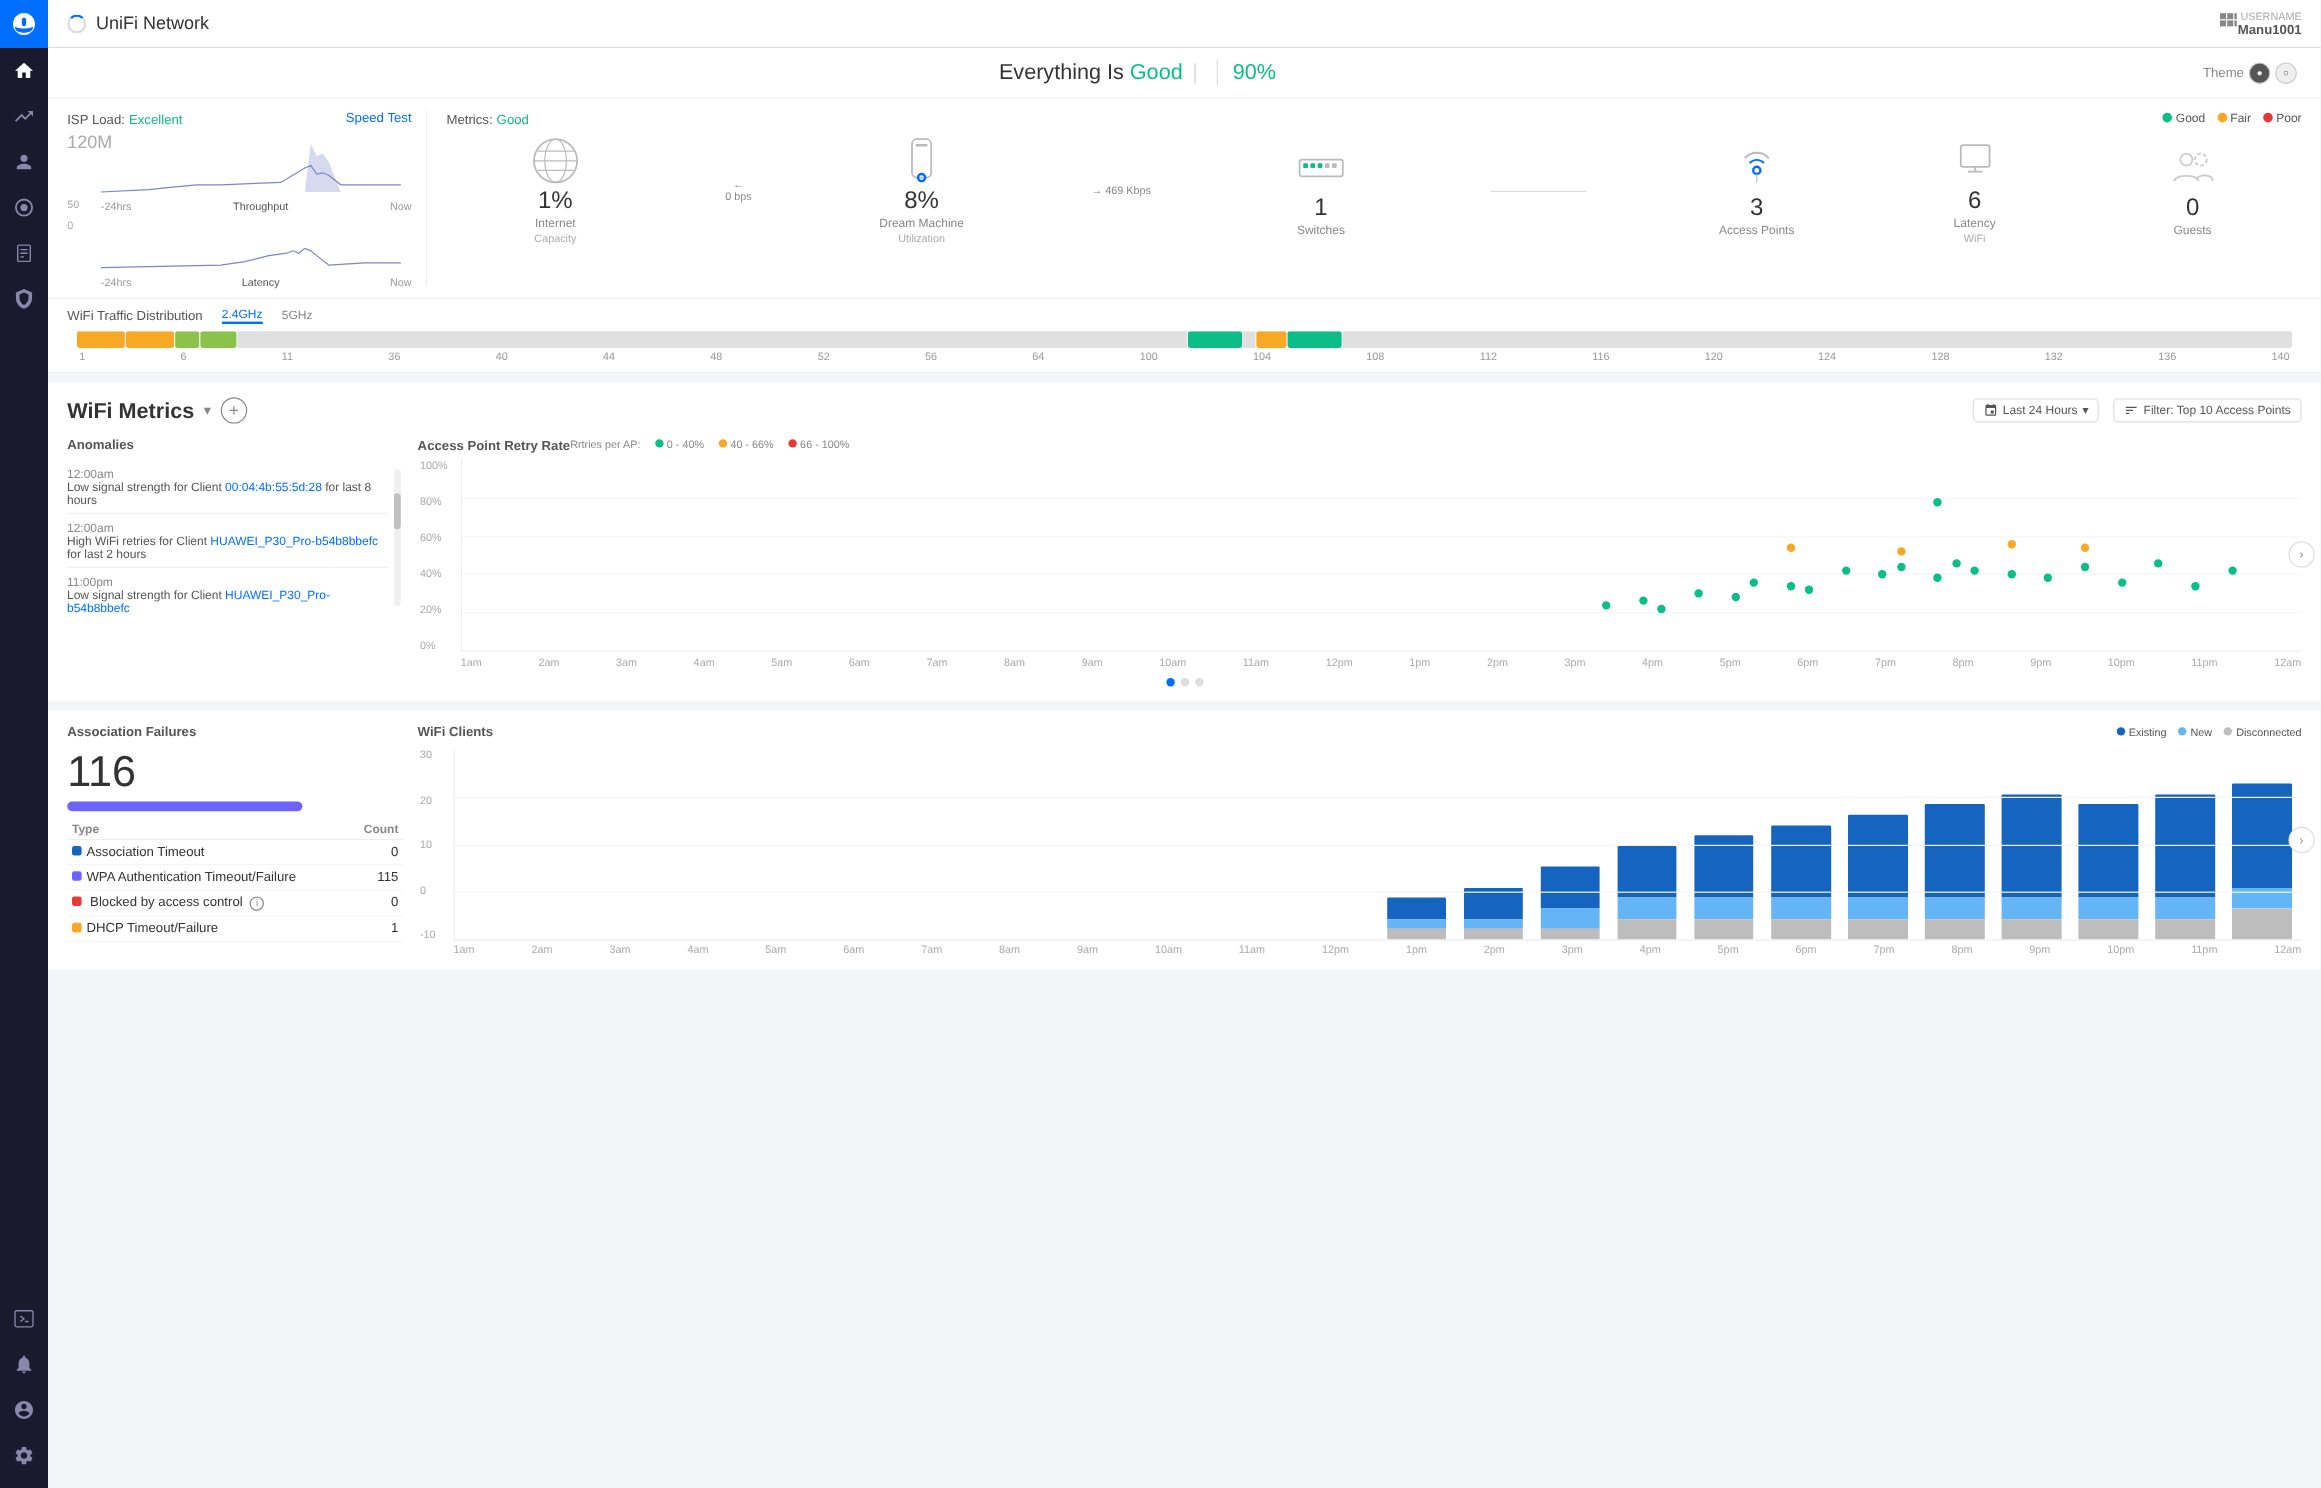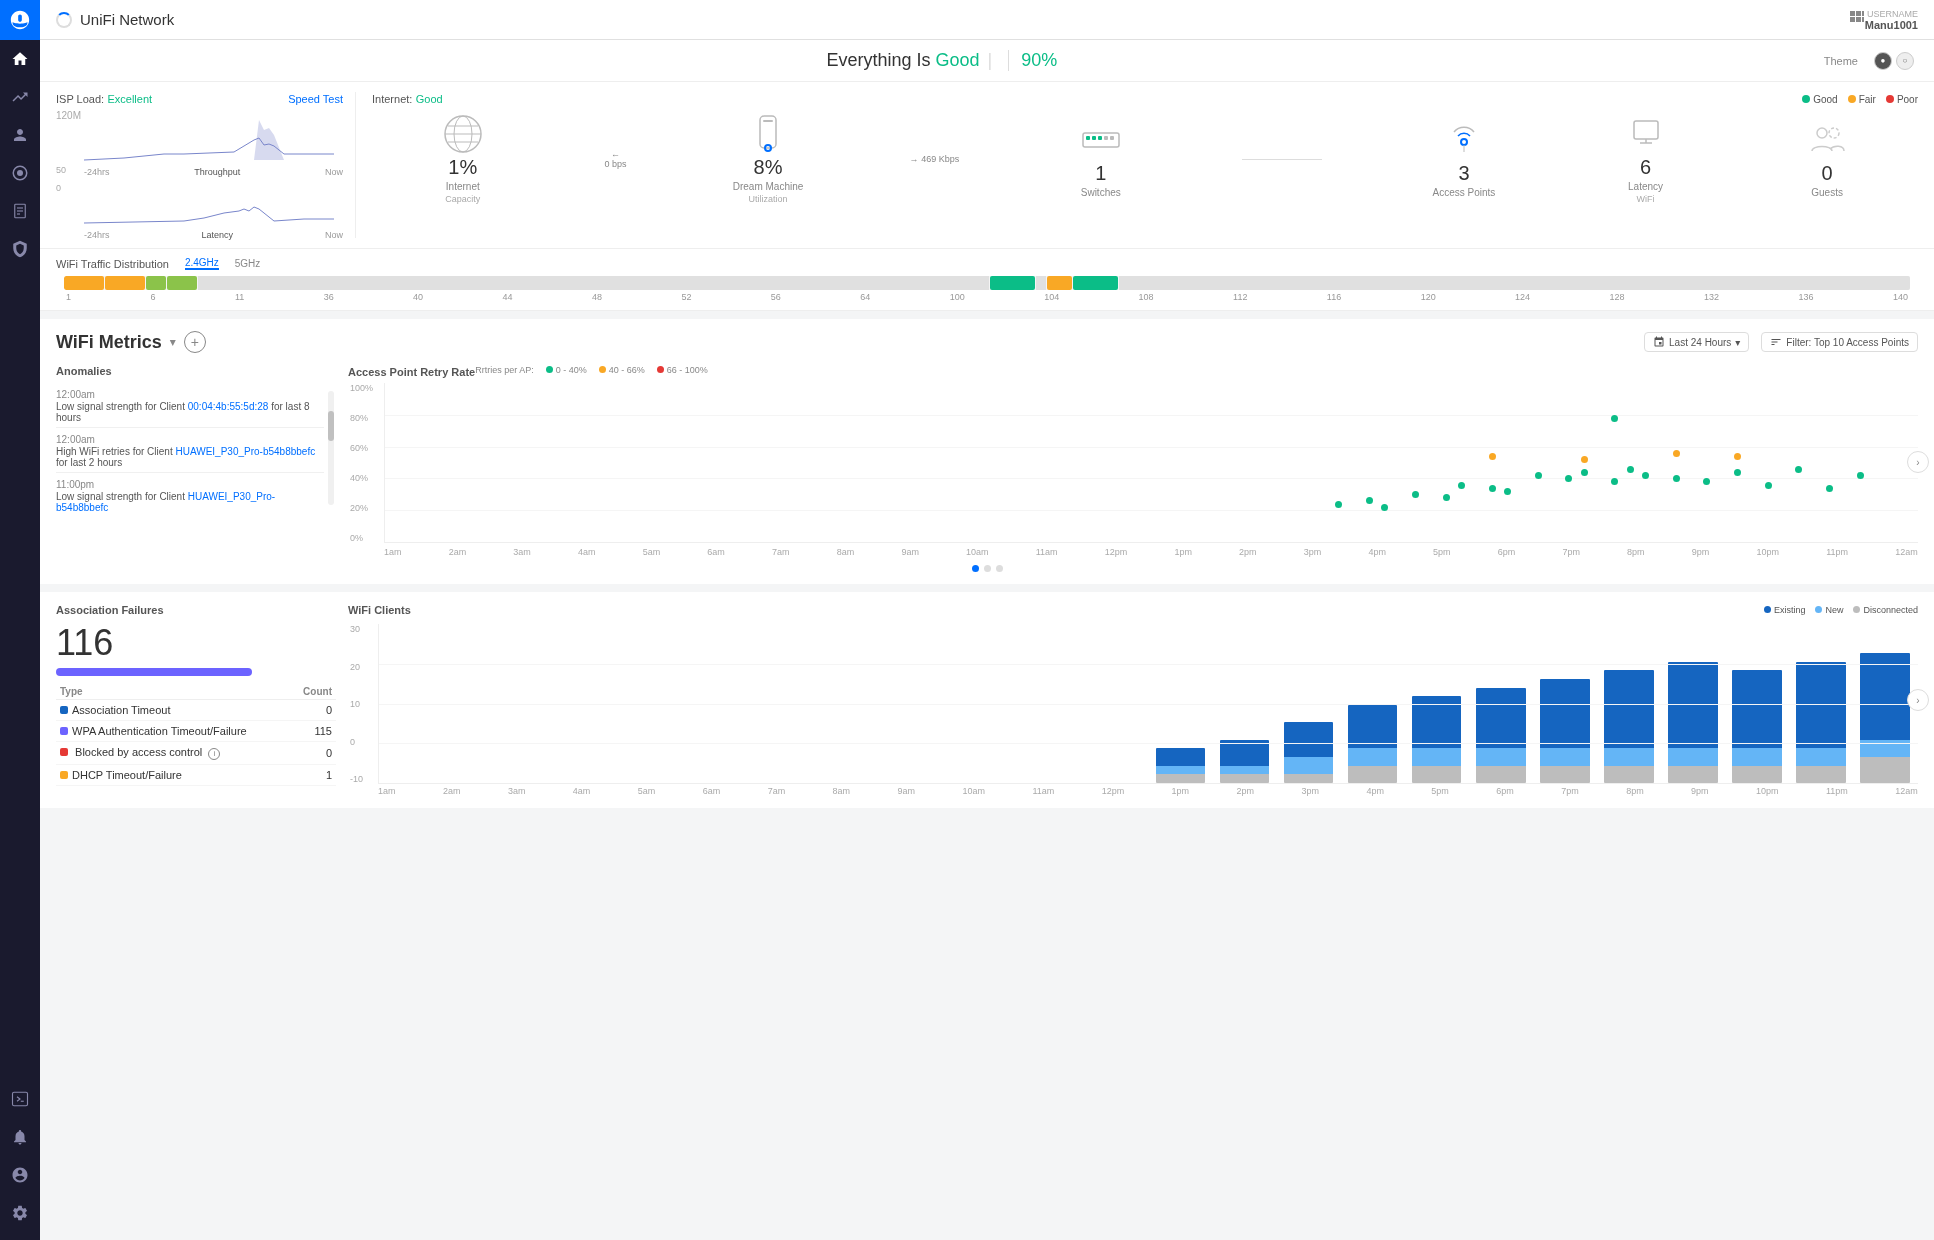--- a/index.html
+++ b/index.html
@@ -29,21 +29,21 @@
     .topbar-username { font-weight: 600; }
 
     
     #content { flex: 1; overflow-y: auto; padding: 0; }
 
     
     .status-bar { background: white; padding: 10px 20px; display: flex; align-items: center; justify-content: center; border-bottom: 1px solid #eee; }
     .status-title { font-size: 18px; color: #333; }
     .status-title .good { color: #0bbd87; }
     .status-pct { color: #0bbd87; font-size: 18px; font-weight: 500; border-left: 1px solid #ddd; padding-left: 12px; margin-left: 8px; }
-    .theme-area { display: flex; align-items: center; gap: 16px; font-size: 11px; color: #888; }
+    .theme-area { display: flex; align-items: center; gap: 4px; font-size: 11px; color: #888; }
     .theme-toggle { display: flex; gap: 4px; }
     .theme-btn { width: 18px; height: 18px; border-radius: 50%; border: 1px solid #ccc; cursor: pointer; display: flex; align-items: center; justify-content: center; font-size: 8px; }
 
     
     .network-overview { background: white; padding: 10px 16px; border-bottom: 1px solid #eee; }
     .isp-header { display: flex; justify-content: space-between; align-items: center; margin-bottom: 4px; }
     .speed-test-link { color: #006fff; font-size: 11px; cursor: pointer; }
     .legend-dot { width: 8px; height: 8px; border-radius: 50%; display: inline-block; margin-right: 3px; }
     .device-item { display: flex; flex-direction: column; align-items: center; gap: 2px; min-width: 80px; }
     .device-icon { width: 40px; height: 40px; display: flex; align-items: center; justify-content: center; }
@@ -225,21 +225,21 @@
         <div style="width:300px;flex-shrink:0;border-right:1px solid #eee;padding-right:12px;">
           <div class="isp-header">
             <div>
               <span style="font-size:11px;color:#555;">ISP Load:</span>
               <span style="font-size:11px;color:#0bbd87;font-weight:500;">Excellent</span>
             </div>
             <span class="speed-test-link">Speed Test</span>
           </div>
 
           <div style="position:relative;height:65px;margin-bottom:4px;">
-            <span style="font-size:10px;color:#aaa;position:absolute;left:0;top:0;">120M</span>
+            <span style="font-size:15px;color:#aaa;position:absolute;left:0;top:0;">120M</span>
             <span style="font-size:9px;color:#aaa;position:absolute;left:0;bottom:0;">50</span>
             <svg width="260" height="55" style="position:absolute;left:28px;top:0;">
               <polyline points="0,50 40,48 60,46 80,44 100,44 150,42 170,30 175,28 180,35 185,34 190,36 200,44 220,44 250,44" fill="none" stroke="#7986cb" stroke-width="1"></polyline>
               <polyline points="170,50 175,10 180,20 185,18 190,25 200,50" fill="rgba(121,134,203,0.3)" stroke="none"></polyline>
             </svg>
             <div style="display:flex;justify-content:space-between;position:absolute;bottom:-2px;left:28px;right:0;font-size:9px;color:#999;">
               <span>-24hrs</span>
               <span style="font-size:9px;color:#555;font-weight:500;">Throughput</span>
               <span>Now</span>
             </div>
@@ -254,21 +254,21 @@
               <span>-24hrs</span>
               <span style="font-size:9px;color:#555;font-weight:500;">Latency</span>
               <span>Now</span>
             </div>
           </div>
         </div>
 
         <div style="flex:1;padding-left:16px;">
           <div style="display:flex;align-items:center;margin-bottom:8px;">
             <div>
-              <span style="font-size:11px;color:#555;">Internet:</span>
+              <span style="font-size:11px;color:#555;">Metrics:</span>
               <span style="font-size:11px;color:#0bbd87;font-weight:500;">Good</span>
             </div>
             <div style="margin-left:auto;display:flex;align-items:center;gap:10px;font-size:10px;color:#555;">
               <span><span class="legend-dot" style="background:#0bbd87;"></span><span>Good</span></span>
               <span><span class="legend-dot" style="background:#f9a825;"></span><span>Fair</span></span>
               <span><span class="legend-dot" style="background:#e53935;"></span><span>Poor</span></span>
             </div>
           </div>
 
           <div style="display:flex;align-items:center;justify-content:space-around;">

